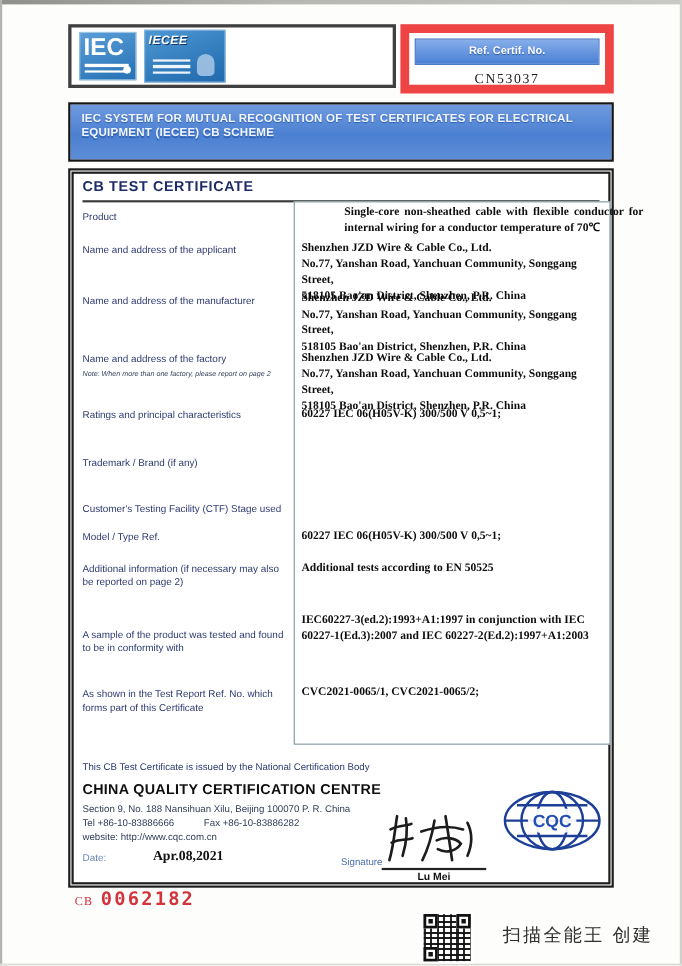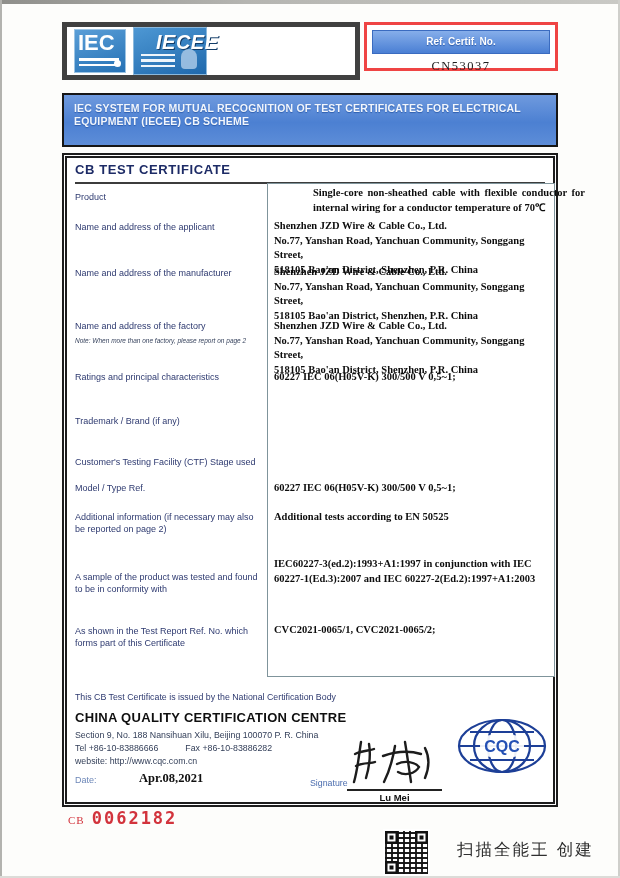--- a/index.html
+++ b/index.html
@@ -8,40 +8,40 @@
   .abs{position:absolute;}
   .pre{white-space:pre-line;}
 
   
   .edge-top{top:0;left:0;right:0;height:4px;background:linear-gradient(90deg,#8f8f8b,#b5b5b1 40%,#c9c9c5);}
   .edge-left{top:0;left:0;bottom:0;width:2px;background:#b3b3af;}
   .edge-right{top:0;right:0;bottom:0;width:2px;background:#cfcfcb;}
   .edge-bottom{bottom:0;left:0;right:0;height:2px;background:#dcdcd8;}
 
   
-  .logobox{left:62px;top:22px;width:298px;height:58px;border:5px solid #404040;background:#fff;
+  .logobox{left:62px;top:22px;width:298px;height:58px;border:3px solid #404040;background:#fff;
            display:flex;align-items:center;gap:7px;padding-left:7px;box-sizing:border-box;}
   .ieclogo{width:52px;height:44px;background:linear-gradient(160deg,#5b9fd8,#2470b4);
            color:#fff;position:relative;box-shadow:inset 0 0 0 1px #9cc4e4;}
   .ieclogo .txt{font-weight:bold;font-size:22px;letter-spacing:0;line-height:1;
                 position:absolute;top:3px;left:4px;font-family:"Liberation Sans",sans-serif;}
   .ieclogo .bars{position:absolute;left:5px;bottom:7px;width:40px;}
   .ieclogo .bars i{display:block;height:2.5px;background:#fff;margin-top:3px;}
   .ieclogo .dot{position:absolute;right:5px;bottom:6px;width:7px;height:7px;border-radius:50%;background:#fff;}
   .ieceelogo{width:74px;height:48px;background:linear-gradient(160deg,#4e98d4,#1e68ac);
              position:relative;box-shadow:inset 0 0 0 1px #8ab8dc;}
-  .ieceelogo .txt{position:absolute;top:4px;left:23px;font-weight:bold;font-style:italic;
-                  font-size:20px;color:#fff;text-shadow:1px 1px 0 #123c68;letter-spacing:.5px;}
+  .ieceelogo .txt{position:absolute;top:4px;left:4px;font-weight:bold;font-style:italic;
+                  font-size:11px;color:#fff;text-shadow:1px 1px 0 #123c68;letter-spacing:.5px;}
   .ieceelogo .bars{position:absolute;left:8px;bottom:8px;width:34px;}
   .ieceelogo .bars i{display:block;height:2.5px;background:#eef5fb;margin-top:3px;}
   .ieceelogo .blob{position:absolute;right:10px;bottom:6px;width:16px;height:20px;border-radius:8px 8px 4px 4px;
                    background:#a8c8e6;opacity:.85;}
 
   
-  .refbox{left:364px;top:22px;width:194px;height:49px;border:3px solid #ef4444;background:#fff;box-sizing:border-box;}
+  .refbox{left:364px;top:22px;width:194px;height:63px;border:8px solid #ef4444;background:#fff;box-sizing:border-box;}
   .refbar{position:absolute;left:5px;right:5px;top:5px;height:22px;
           background:linear-gradient(180deg,#86aeea,#4a7fd4);border:1px solid #3a6bc0;
           color:#fff;font-weight:bold;font-size:10px;text-align:center;line-height:22px;
           text-shadow:0 1px 1px #2c5aa8;}
   .refval{position:absolute;left:0;right:0;top:34px;text-align:center;color:#1e1e1e;
           font-family:"Liberation Serif",serif;font-size:12.5px;letter-spacing:1.5px;}
 
   
   .banner{left:62px;top:93px;width:496px;height:54px;border:2.5px solid #161616;box-sizing:border-box;
           background:linear-gradient(180deg,#6f9ade 0%,#4c80d2 55%,#5d8dd8 100%);}

